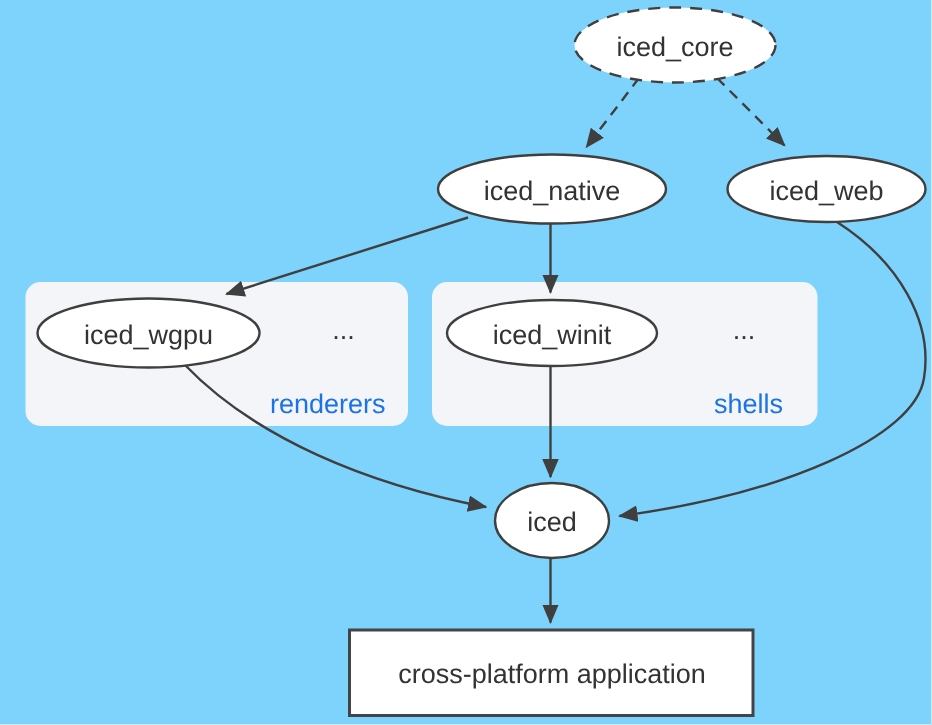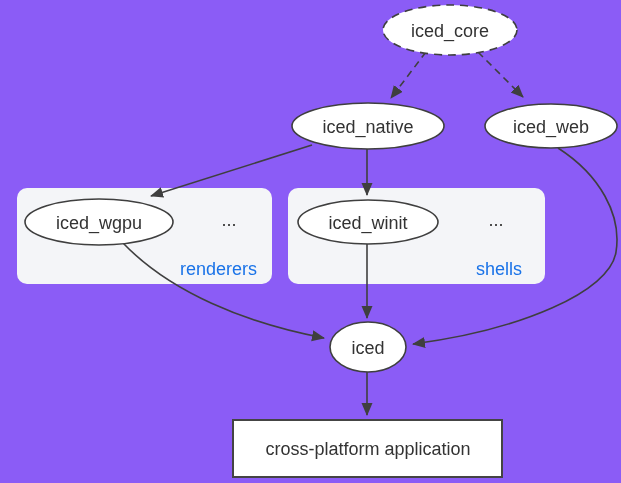--- a/index.html
+++ b/index.html
@@ -4,21 +4,21 @@
 <style>
   html, body {
     margin: 0;
     padding: 0;
     background: #ffffff;
   }
   .stage {
     position: relative;
     width: 621px;
     height: 483px;
-    background: #8b5cf6;
+    background: #7dd3fc;
     font-family: "Liberation Sans", sans-serif;
     overflow: hidden;
   }
   svg { display: block; }
   text {
     font-family: "Liberation Sans", sans-serif;
     font-size: 18px;
     fill: #333333;
   }
   .node-shape {

